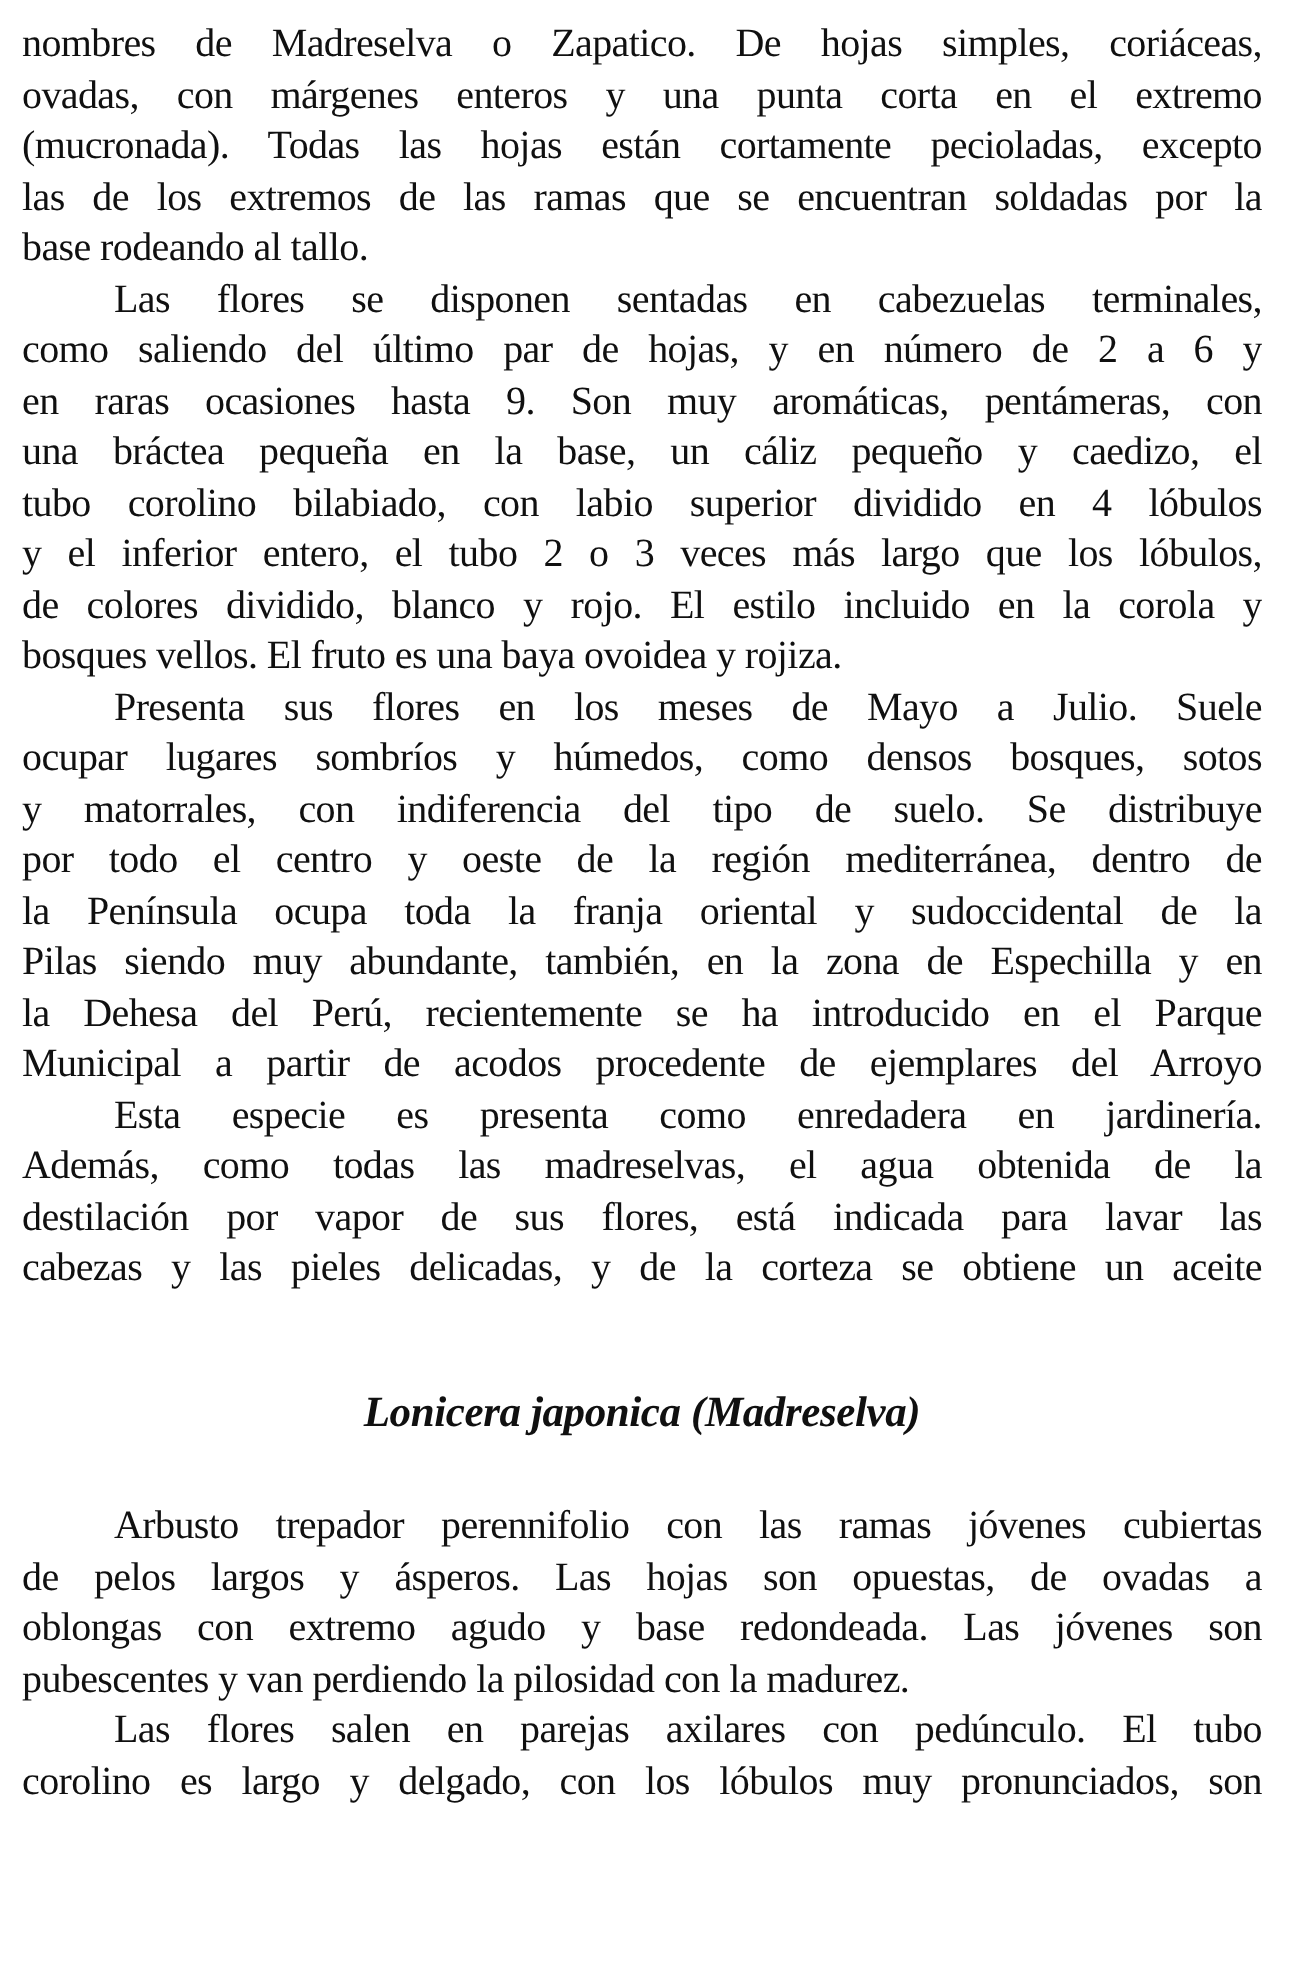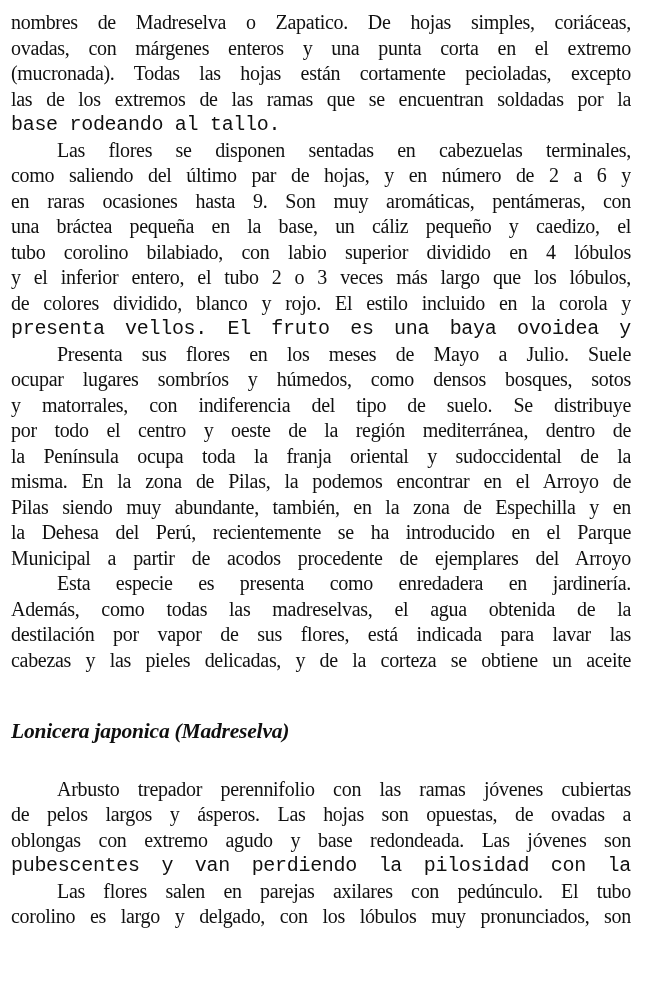--- a/index.html
+++ b/index.html
@@ -30,29 +30,29 @@
     height: 25.5px;
     overflow: hidden;
     text-align: justify;
     text-align-last: justify;
     text-justify: inter-word;
     white-space: normal;
   }
   
   .ln.end {
     text-align-last: left;
-    font-family: Liberation Mono, monospace;
   }
   
   .ln.ind {
     text-indent: 46px;
   }
   .heading {
     margin: 46px 0 32px 0;
     height: 25.5px;
+    text-align: center;
     font-weight: 700;
     font-style: italic;
     font-size: 21.5px;
     line-height: 25.5px;
     letter-spacing: -0.2px;
     color: #101010;
   }
 </style>
 </head>
 <body>
@@ -68,30 +68,29 @@
   </div>
 
   <div class="para">
     <div class="ln ind">Las flores se disponen sentadas en cabezuelas terminales,</div>
     <div class="ln">como saliendo del último par de hojas, y en número de 2 a 6 y</div>
     <div class="ln">en raras ocasiones hasta 9. Son muy aromáticas, pentámeras, con</div>
     <div class="ln">una bráctea pequeña en la base, un cáliz pequeño y caedizo, el</div>
     <div class="ln">tubo corolino bilabiado, con labio superior dividido en 4 lóbulos</div>
     <div class="ln">y el inferior entero, el tubo 2 o 3 veces más largo que los lóbulos,</div>
     <div class="ln">de colores dividido, blanco y rojo. El estilo incluido en la corola y</div>
-    <div class="ln end">presenta vellos. El fruto es una baya ovoidea y rojiza.</div>
+    <div class="ln end">bosques vellos. El fruto es una baya ovoidea y rojiza.</div>
   </div>
 
   <div class="para">
     <div class="ln ind">Presenta sus flores en los meses de Mayo a Julio. Suele</div>
     <div class="ln">ocupar lugares sombríos y húmedos, como densos bosques, sotos</div>
     <div class="ln">y matorrales, con indiferencia del tipo de suelo. Se distribuye</div>
     <div class="ln">por todo el centro y oeste de la región mediterránea, dentro de</div>
     <div class="ln">la Península ocupa toda la franja oriental y sudoccidental de la</div>
-    <div class="ln">misma. En la zona de Pilas, la podemos encontrar en el Arroyo de</div>
     <div class="ln">Pilas siendo muy abundante, también, en la zona de Espechilla y en</div>
     <div class="ln">la Dehesa del Perú, recientemente se ha introducido en el Parque</div>
     <div class="ln">Municipal a partir de acodos procedente de ejemplares del Arroyo</div>
   </div>
 
   <div class="para">
     <div class="ln ind">Esta especie es presenta como enredadera en jardinería.</div>
     <div class="ln">Además, como todas las madreselvas, el agua obtenida de la</div>
     <div class="ln">destilación por vapor de sus flores, está indicada para lavar las</div>
     <div class="ln">cabezas y las pieles delicadas, y de la corteza se obtiene un aceite</div>

